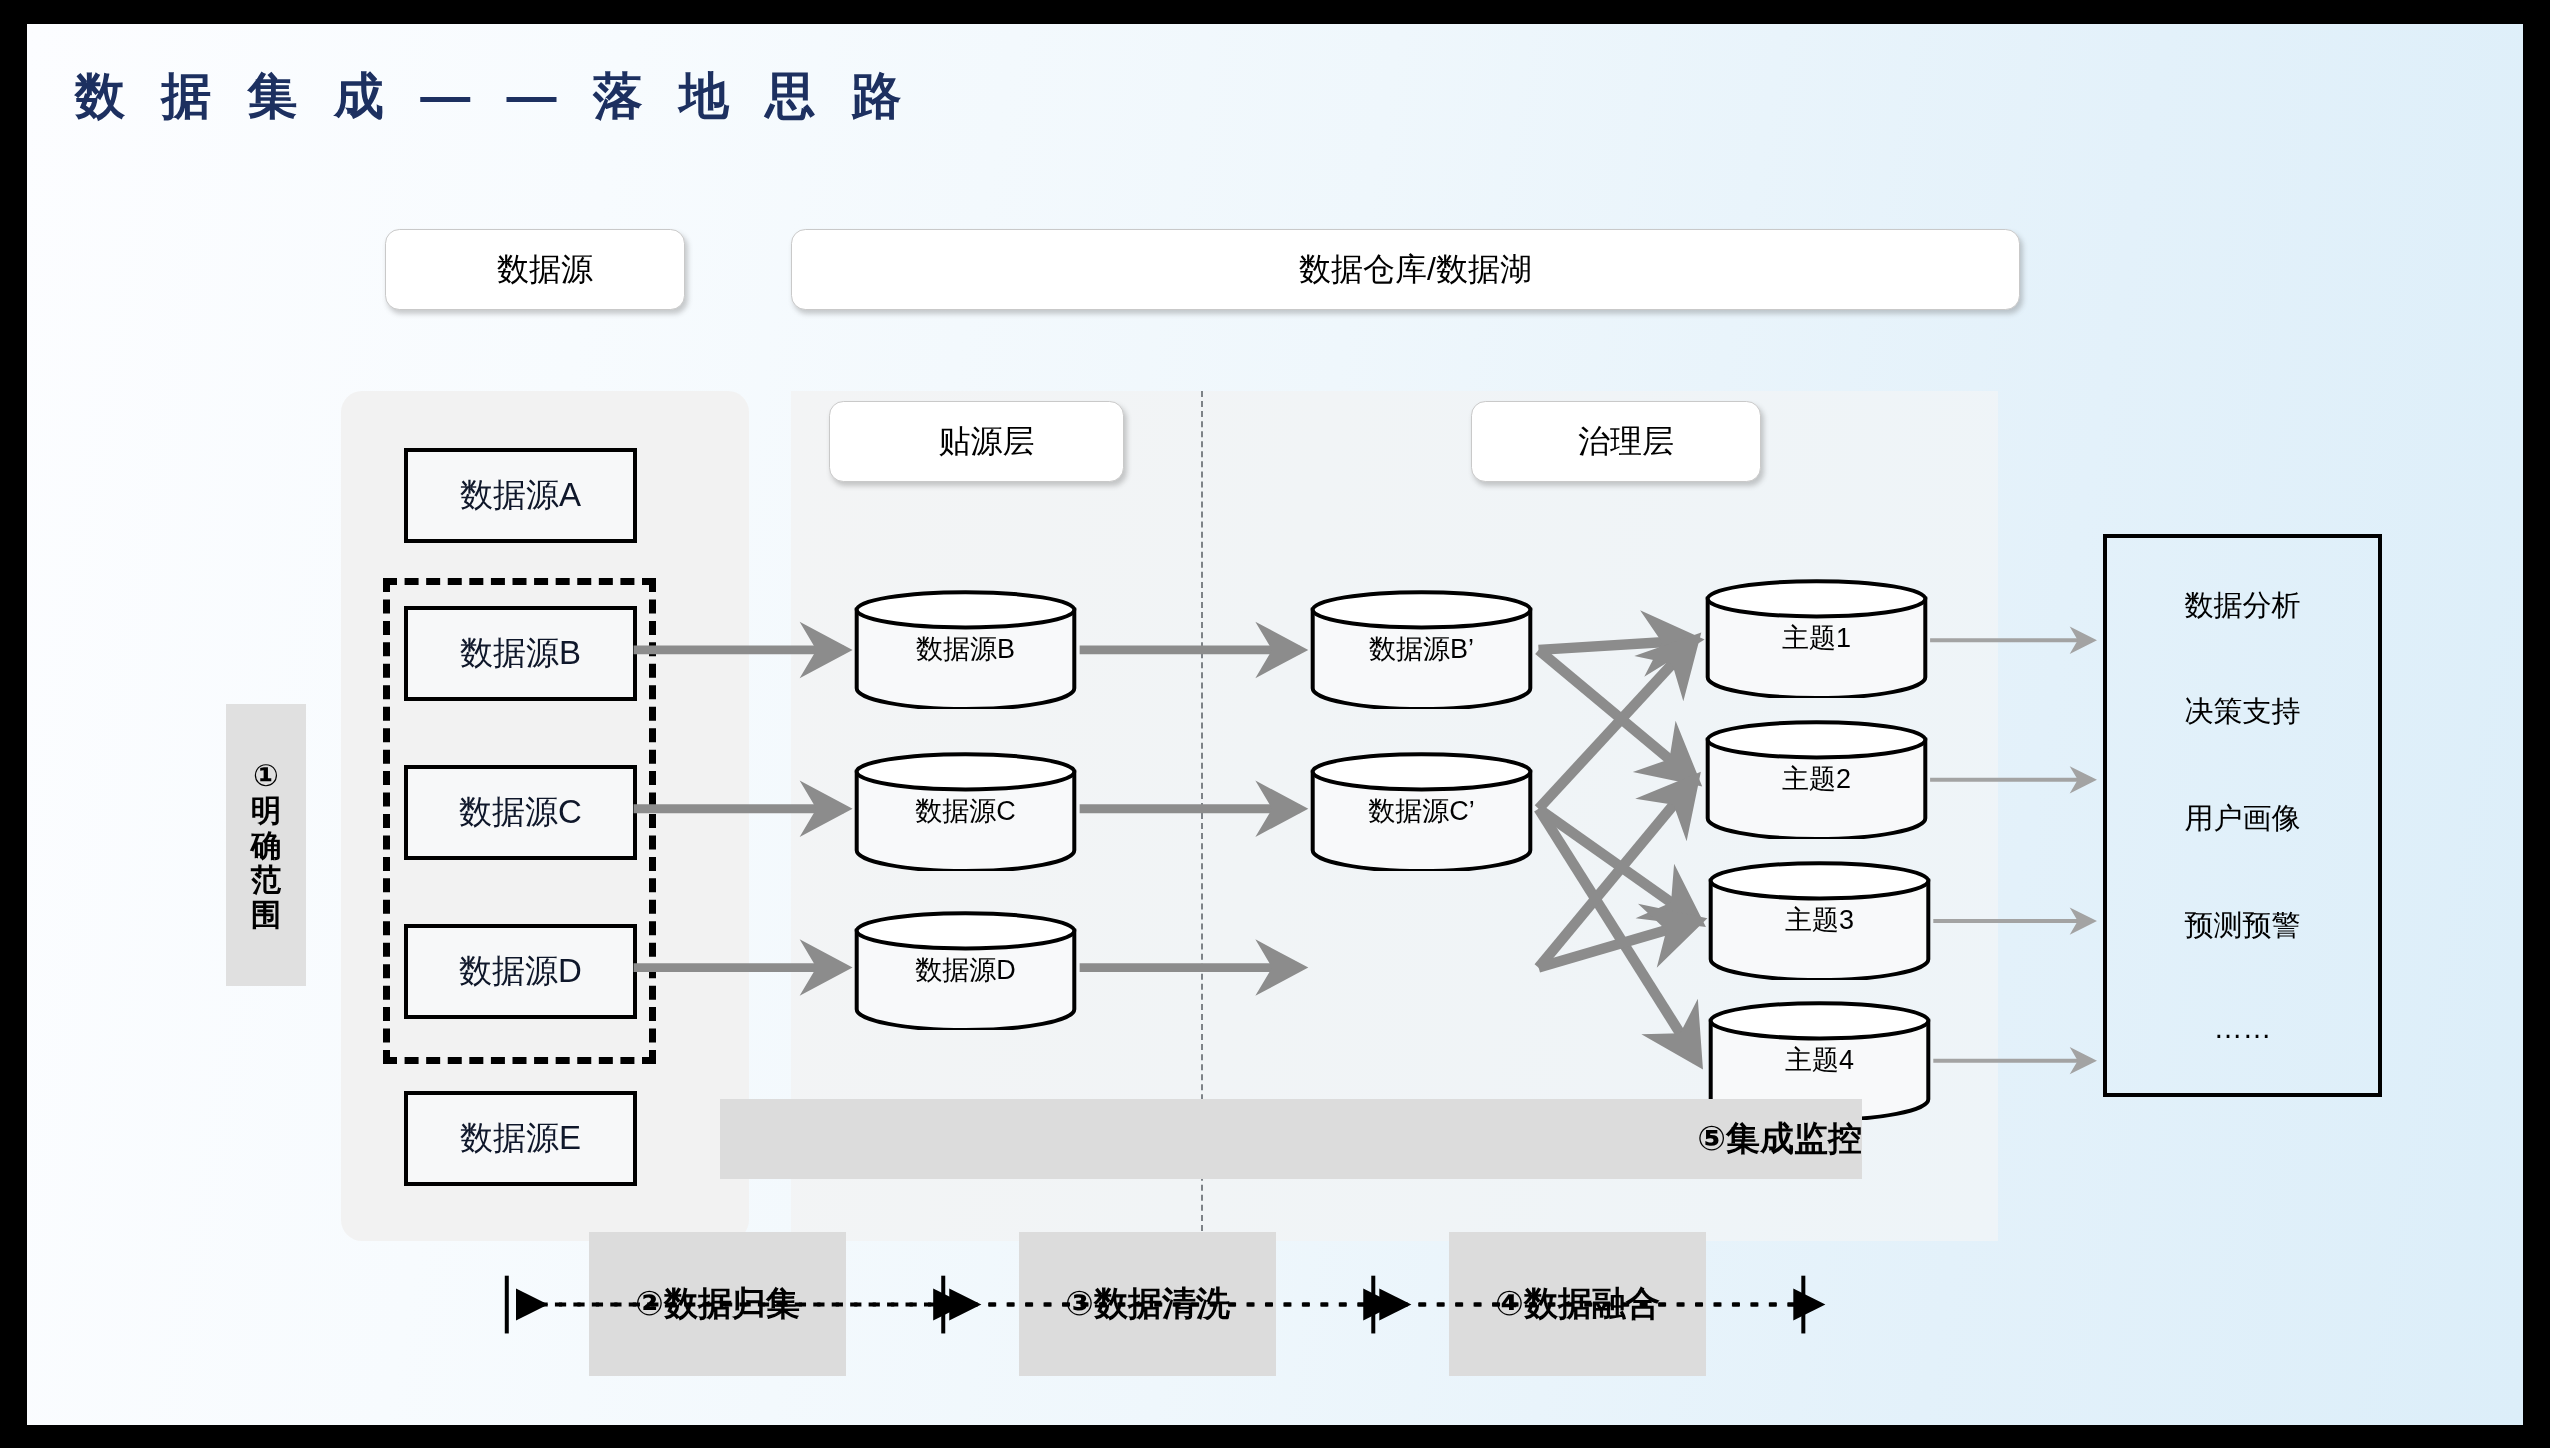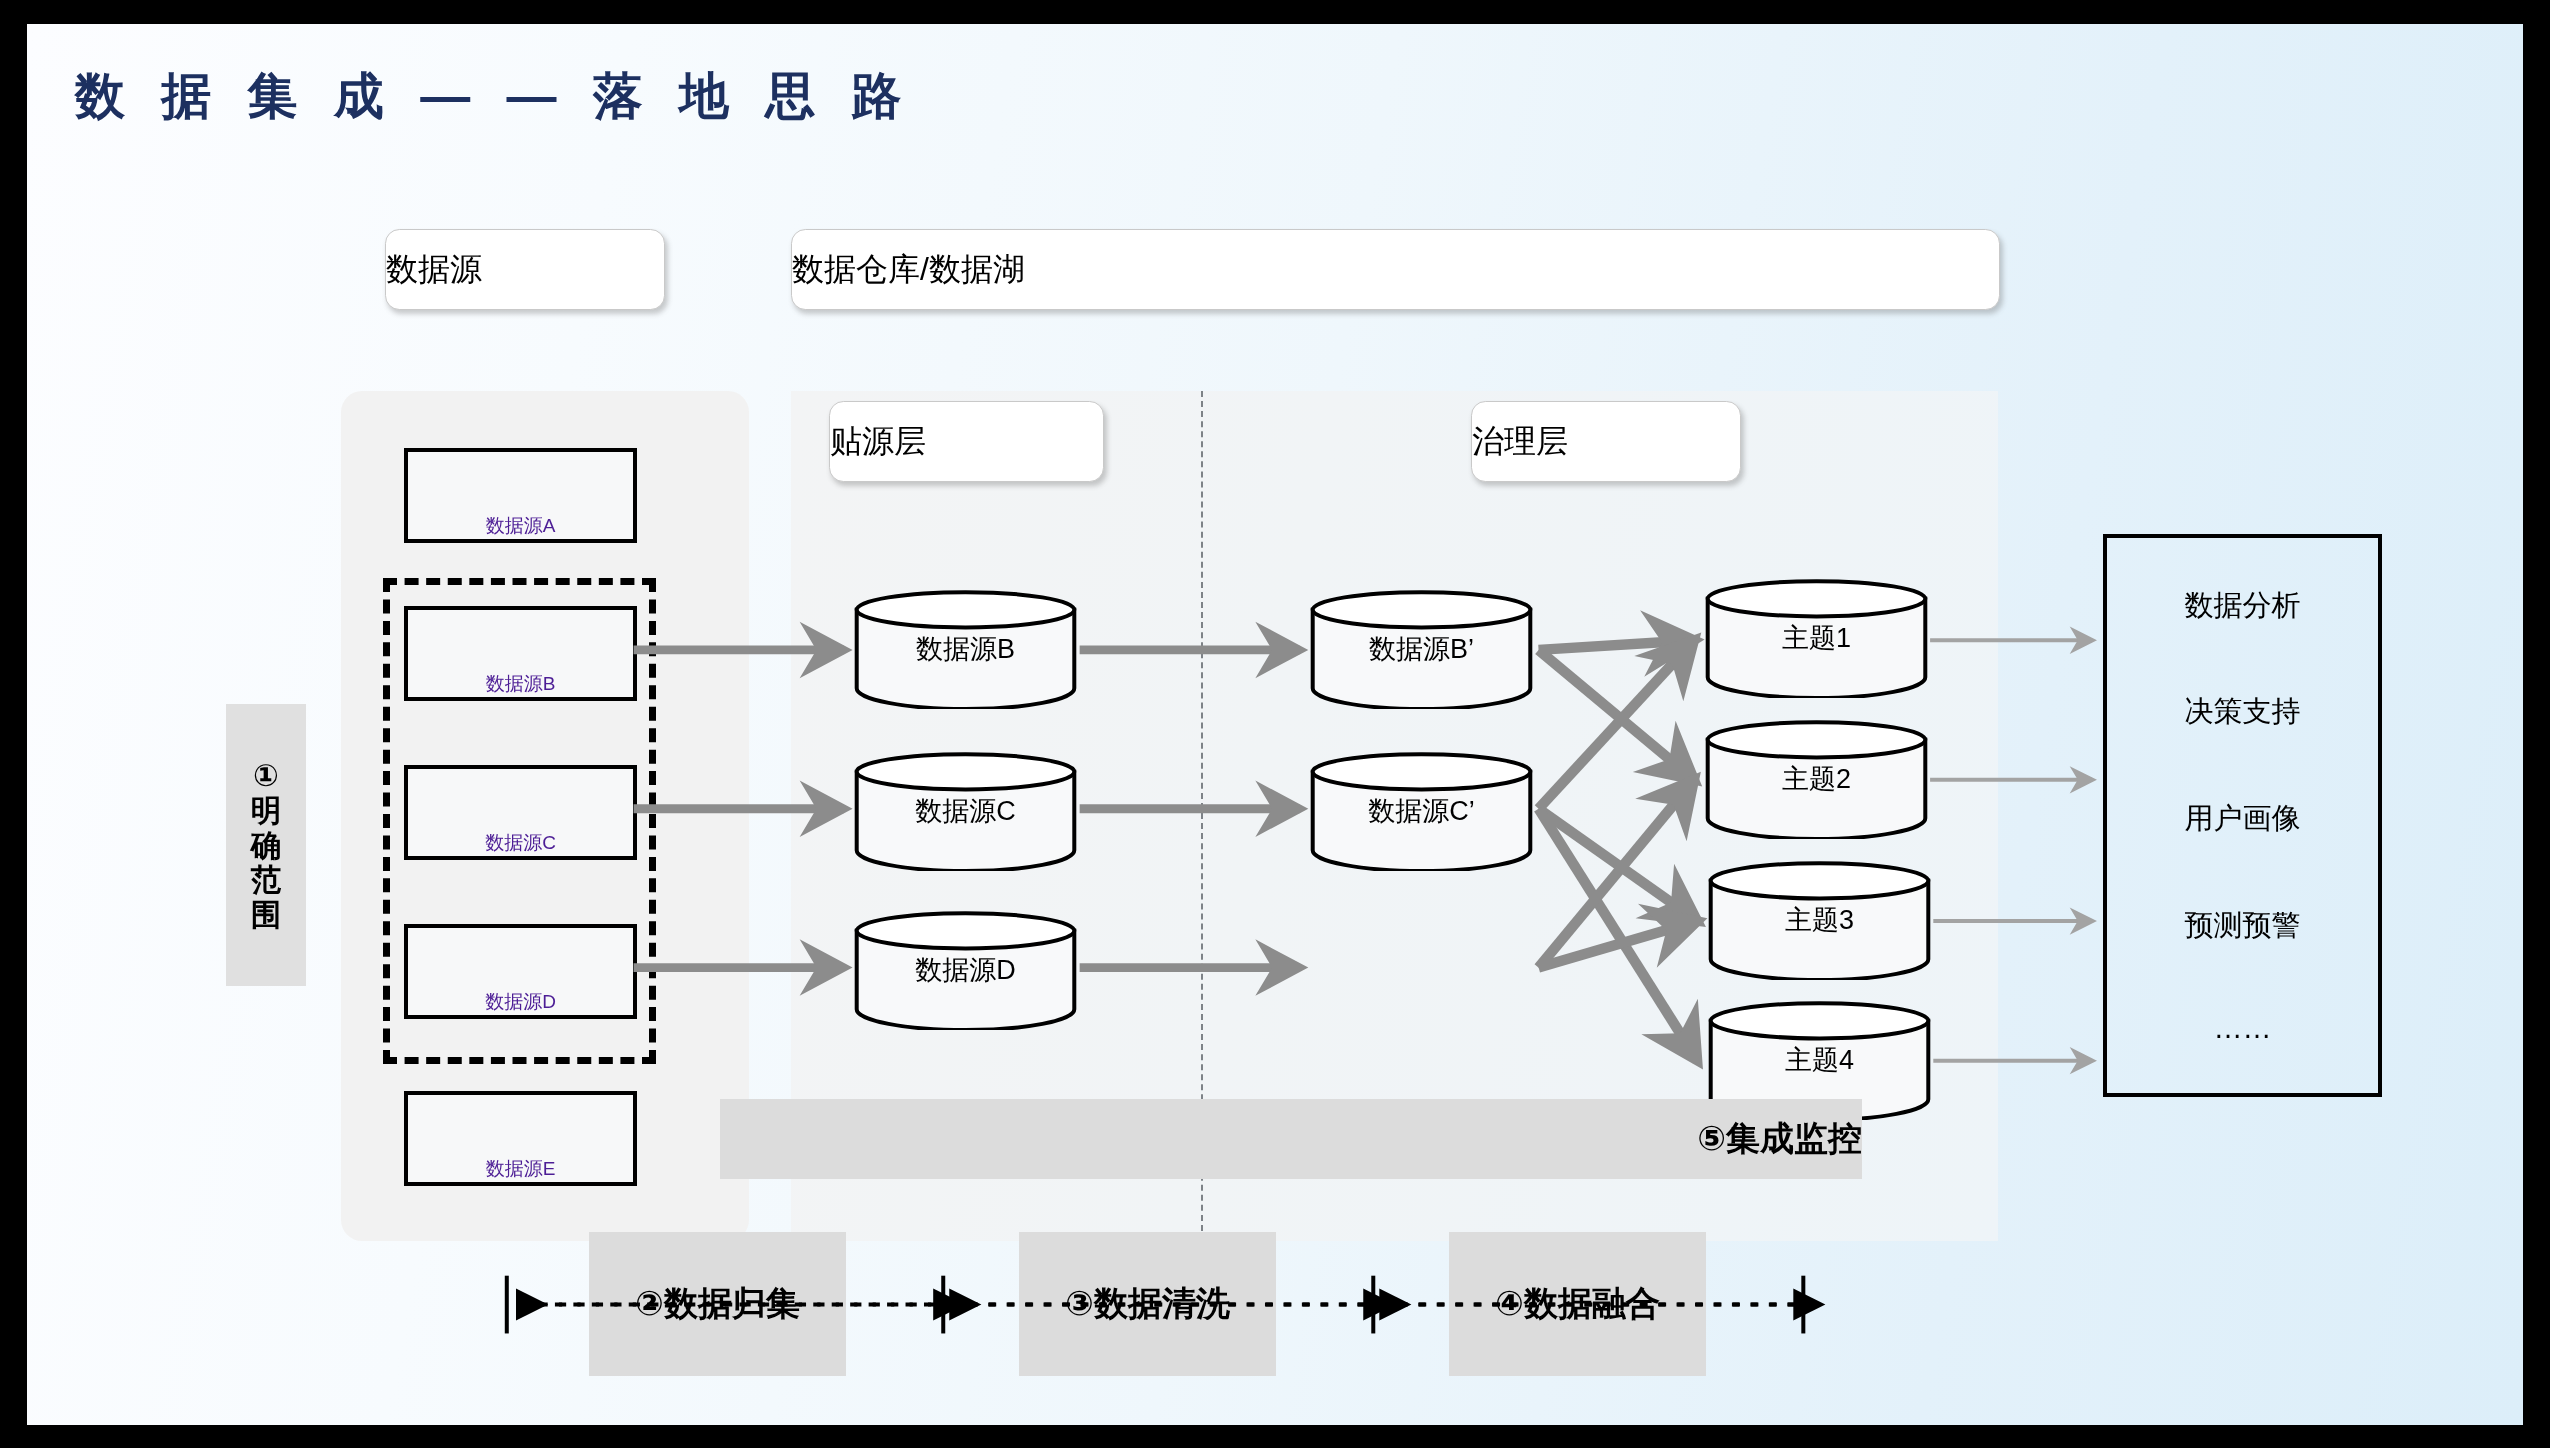--- a/index.html
+++ b/index.html
@@ -17,22 +17,22 @@
   #title{
     position:absolute;left:48px;top:39px;
     font-size:50px;font-weight:bold;color:#1d3060;
     letter-spacing:11.2px;white-space:nowrap;
   }
   
   .pill{
     position:absolute;background:#ffffff;
     border:0.8px solid #c9c9c9;border-radius:14.4px;
     box-shadow:2.4px 4px 4.8px rgba(90,90,90,.30);
-    display:flex;align-items:center;
-    font-size:32px;color:#000;white-space:nowrap;
+    display:flex;align-items:center;justify-content:center;
+    font-size:32px;color:#000;white-space:nowrap;padding-left:20px;
   }
   #pill-src{left:358px;top:205px;width:278px;height:79px;}
   #pill-dw {left:764px;top:205px;width:1207px;height:79px;}
   #pill-app{left:2076px;top:205px;width:273px;height:79px;}
   #pill-tie{left:802px;top:377px;width:273px;height:79px;}
   #pill-gov{left:1444px;top:377px;width:268px;height:79px;}
 
   
   #panel-src{
     position:absolute;left:314px;top:367px;width:408px;height:850px;
@@ -43,22 +43,22 @@
     background:linear-gradient(100deg,#f3f4f5 0%,#f1f4f6 40%,#eef4f8 100%);
   }
   #divider{
     position:absolute;left:1174px;top:367px;width:0;height:850px;
     border-left:2.4px dashed #7d8287;
   }
   
   .srcbox{
     position:absolute;width:225px;height:87px;
     background:#f7f8f9;border:4px solid #000;
-    display:flex;align-items:flex-end;justify-content:center;
-    font-size:19px;color:#4c1d95;white-space:nowrap;
+    display:flex;align-items:center;justify-content:center;
+    font-size:33px;color:#0f172a;white-space:nowrap;
   }
   #src-a{left:377px;top:424px;}
   #src-b{left:377px;top:582px;}
   #src-c{left:377px;top:741px;}
   #src-d{left:377px;top:900px;}
   #src-e{left:377px;top:1067px;}
 
   #dashframe{
     position:absolute;left:356px;top:554px;width:273px;height:486px;
     border:7.2px dashed #000;box-sizing:border-box;

